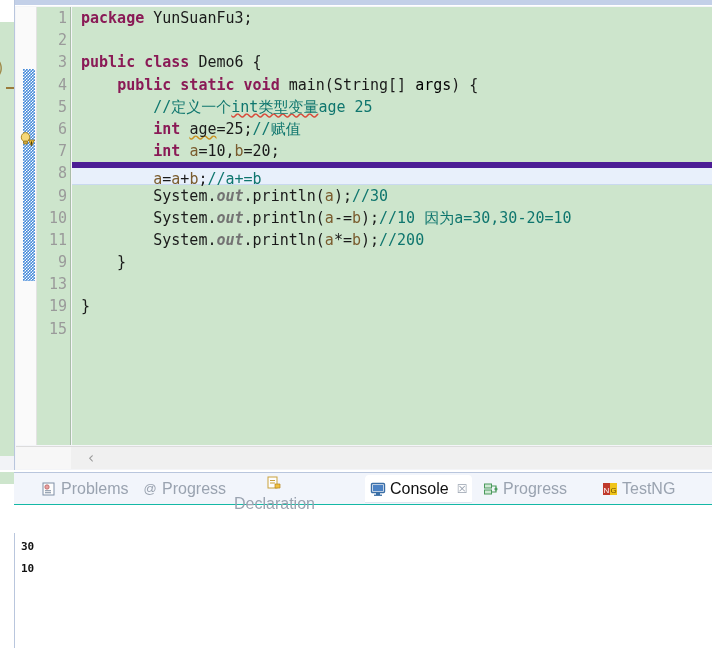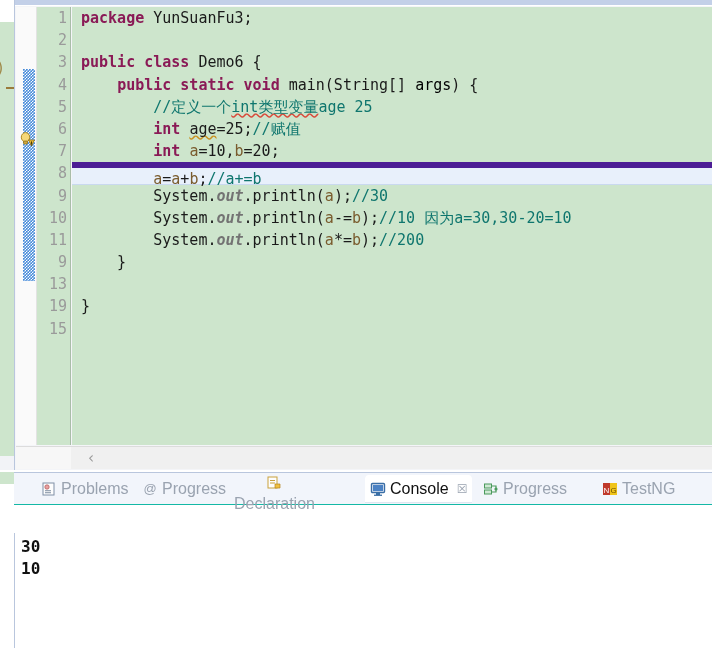--- a/index.html
+++ b/index.html
@@ -256,21 +256,21 @@
     border-bottom: 1px solid #c9c9c9;
     background: #ffffff;
   }
   .console-body {
     position: absolute;
     left: 0; top: 60px;
     width: 684px; height: 116px;
     background: #ffffff;
     border-left: 1px solid #b9c6dd;
     font-family: "DejaVu Sans Mono", monospace;
-    font-size: 16px;
+    font-size: 11px;
     line-height: 22px;
     color: #111111;
     padding: 3px 0 0 6px;
     box-sizing: border-box;
     font-weight: bold;
   }
   .console-left-edge {
     position: absolute;
     left: 0; top: 472px;
     width: 14px; height: 176px;

